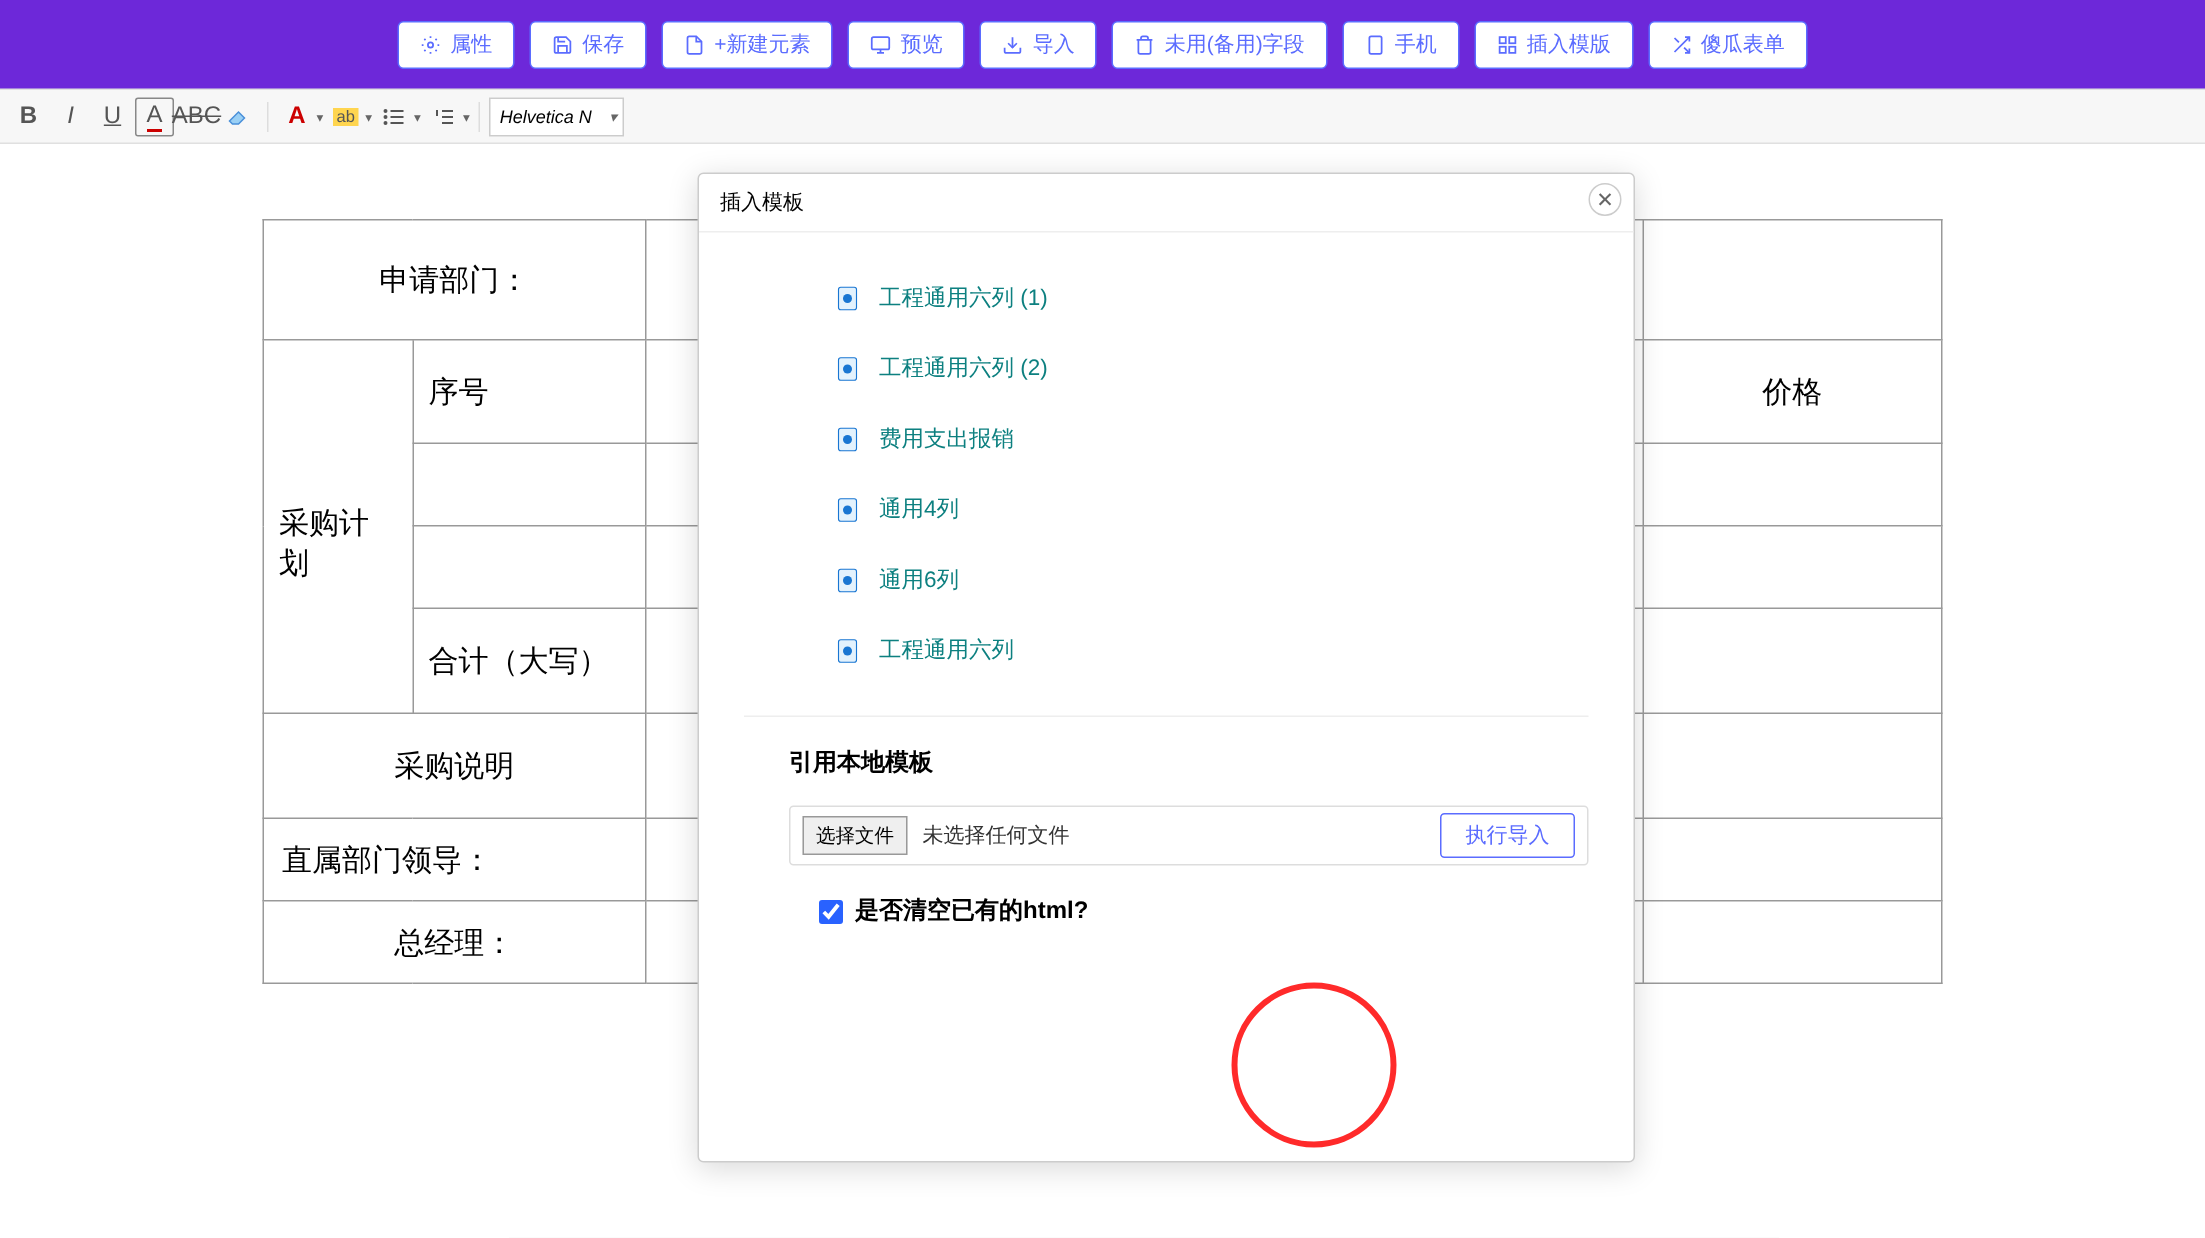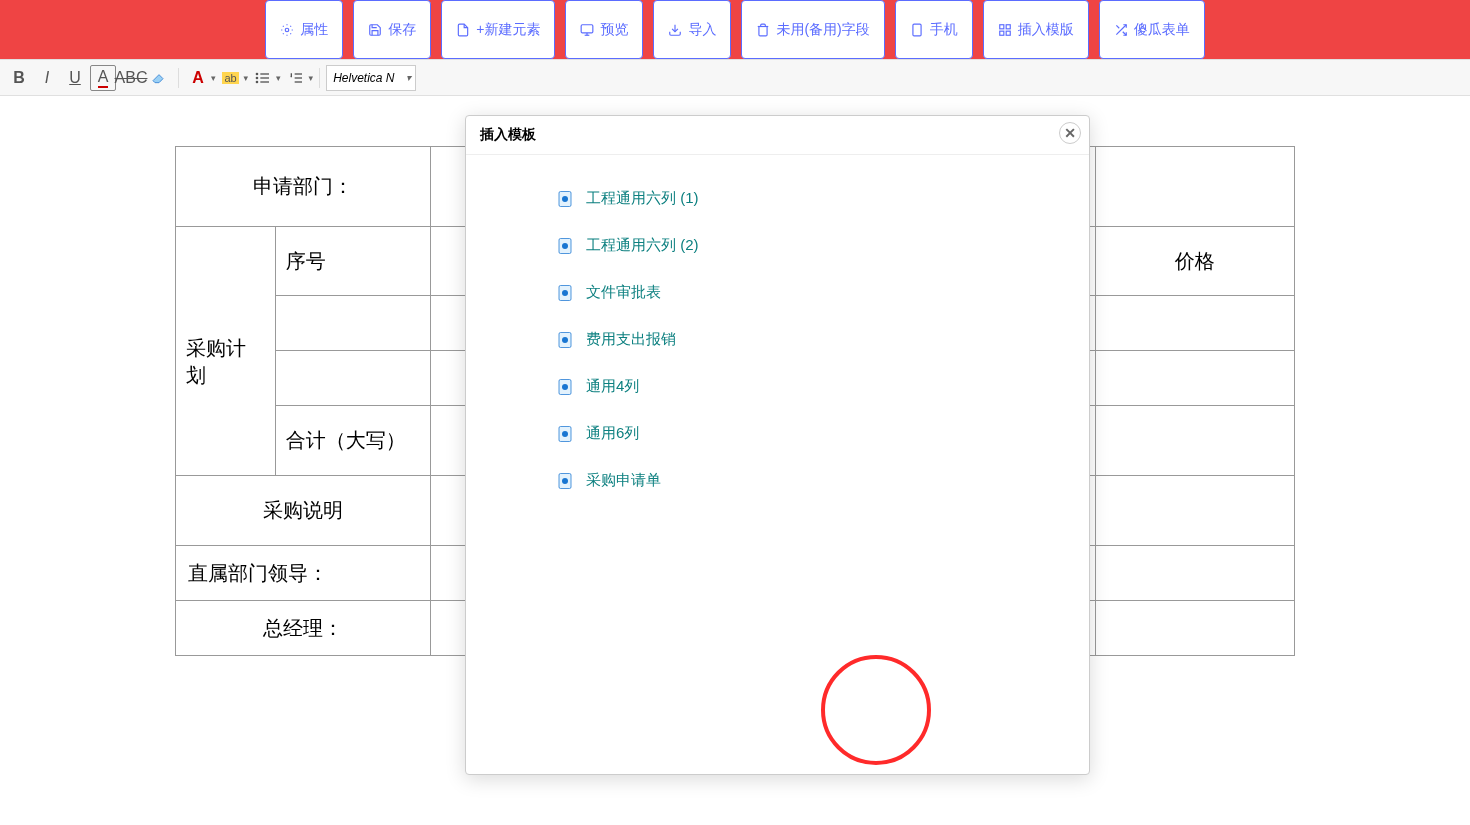--- a/index.html
+++ b/index.html
@@ -7,23 +7,24 @@
   font-family: "Helvetica Neue", Arial, "Microsoft YaHei", sans-serif;
   background: #f5f5f5;
   width: 1470px;
   height: 825px;
   overflow: hidden;
   position: relative;
 }
 .top-toolbar {
   height: 60px;
   display: flex;
+  align-items: center;
   justify-content: center;
   gap: 10px;
-  background: #ef4444;
+  background: #6d28d9;
   border-bottom: 1px solid #e0e0e0;
 }
 .tb-btn {
   display: inline-flex;
   align-items: center;
   gap: 6px;
   padding: 6px 14px;
   border: 1px solid #5b6cff;
   background: #fff;
   color: #5b6cff;
@@ -109,21 +110,21 @@
   background: #fff;
   border: 1px solid #ccc;
   border-radius: 4px;
   box-shadow: 0 4px 20px rgba(0,0,0,0.15);
   display: flex;
   flex-direction: column;
 }
 .modal-title {
   padding: 10px 14px;
   font-size: 14px;
-  font-weight: bold;
+  font-weight: normal;
   border-bottom: 1px solid #eee;
   position: relative;
 }
 .modal-close {
   position: absolute;
   right: 8px;
   top: 6px;
   width: 22px;
   height: 22px;
   border: 1px solid #ccc;
@@ -437,29 +438,20 @@
           </span>
         <span class="name">工程通用六列 (2)</span>
       </li>
       <li>
         <span class="file-icon">
             <svg viewBox="0 0 24 24">
               <rect x="4" y="2" width="16" height="20" rx="2" fill="#e3f2fd" stroke="#1976d2"></rect>
               <circle cx="12" cy="12" r="4" fill="#1976d2"></circle>
             </svg>
           </span>
-        <span class="name">文件审批表</span>
-      </li>
-      <li>
-        <span class="file-icon">
-            <svg viewBox="0 0 24 24">
-              <rect x="4" y="2" width="16" height="20" rx="2" fill="#e3f2fd" stroke="#1976d2"></rect>
-              <circle cx="12" cy="12" r="4" fill="#1976d2"></circle>
-            </svg>
-          </span>
         <span class="name">费用支出报销</span>
       </li>
       <li>
         <span class="file-icon">
             <svg viewBox="0 0 24 24">
               <rect x="4" y="2" width="16" height="20" rx="2" fill="#e3f2fd" stroke="#1976d2"></rect>
               <circle cx="12" cy="12" r="4" fill="#1976d2"></circle>
             </svg>
           </span>
         <span class="name">通用4列</span>
@@ -473,20 +465,32 @@
           </span>
         <span class="name">通用6列</span>
       </li>
       <li>
         <span class="file-icon">
             <svg viewBox="0 0 24 24">
               <rect x="4" y="2" width="16" height="20" rx="2" fill="#e3f2fd" stroke="#1976d2"></rect>
               <circle cx="12" cy="12" r="4" fill="#1976d2"></circle>
             </svg>
           </span>
-        <span class="name">采购申请单</span>
+        <span class="name">工程通用六列</span>
       </li>
     </ul>
 
+    <div class="local-section">
+      <div class="local-title">引用本地模板</div>
+      <div class="local-row">
+        <button class="file-choose-btn">选择文件</button>
+        <span class="file-status">未选择任何文件</span>
+        <button class="import-btn">执行导入</button>
+      </div>
+      <div class="clear-row">
+        <input type="checkbox" checked="" style="">
+        <label>是否清空已有的html?</label>
+      </div>
+    </div>
 
     <div class="red-circle"></div>
   </div>
 </div>
 
 </body></html>

